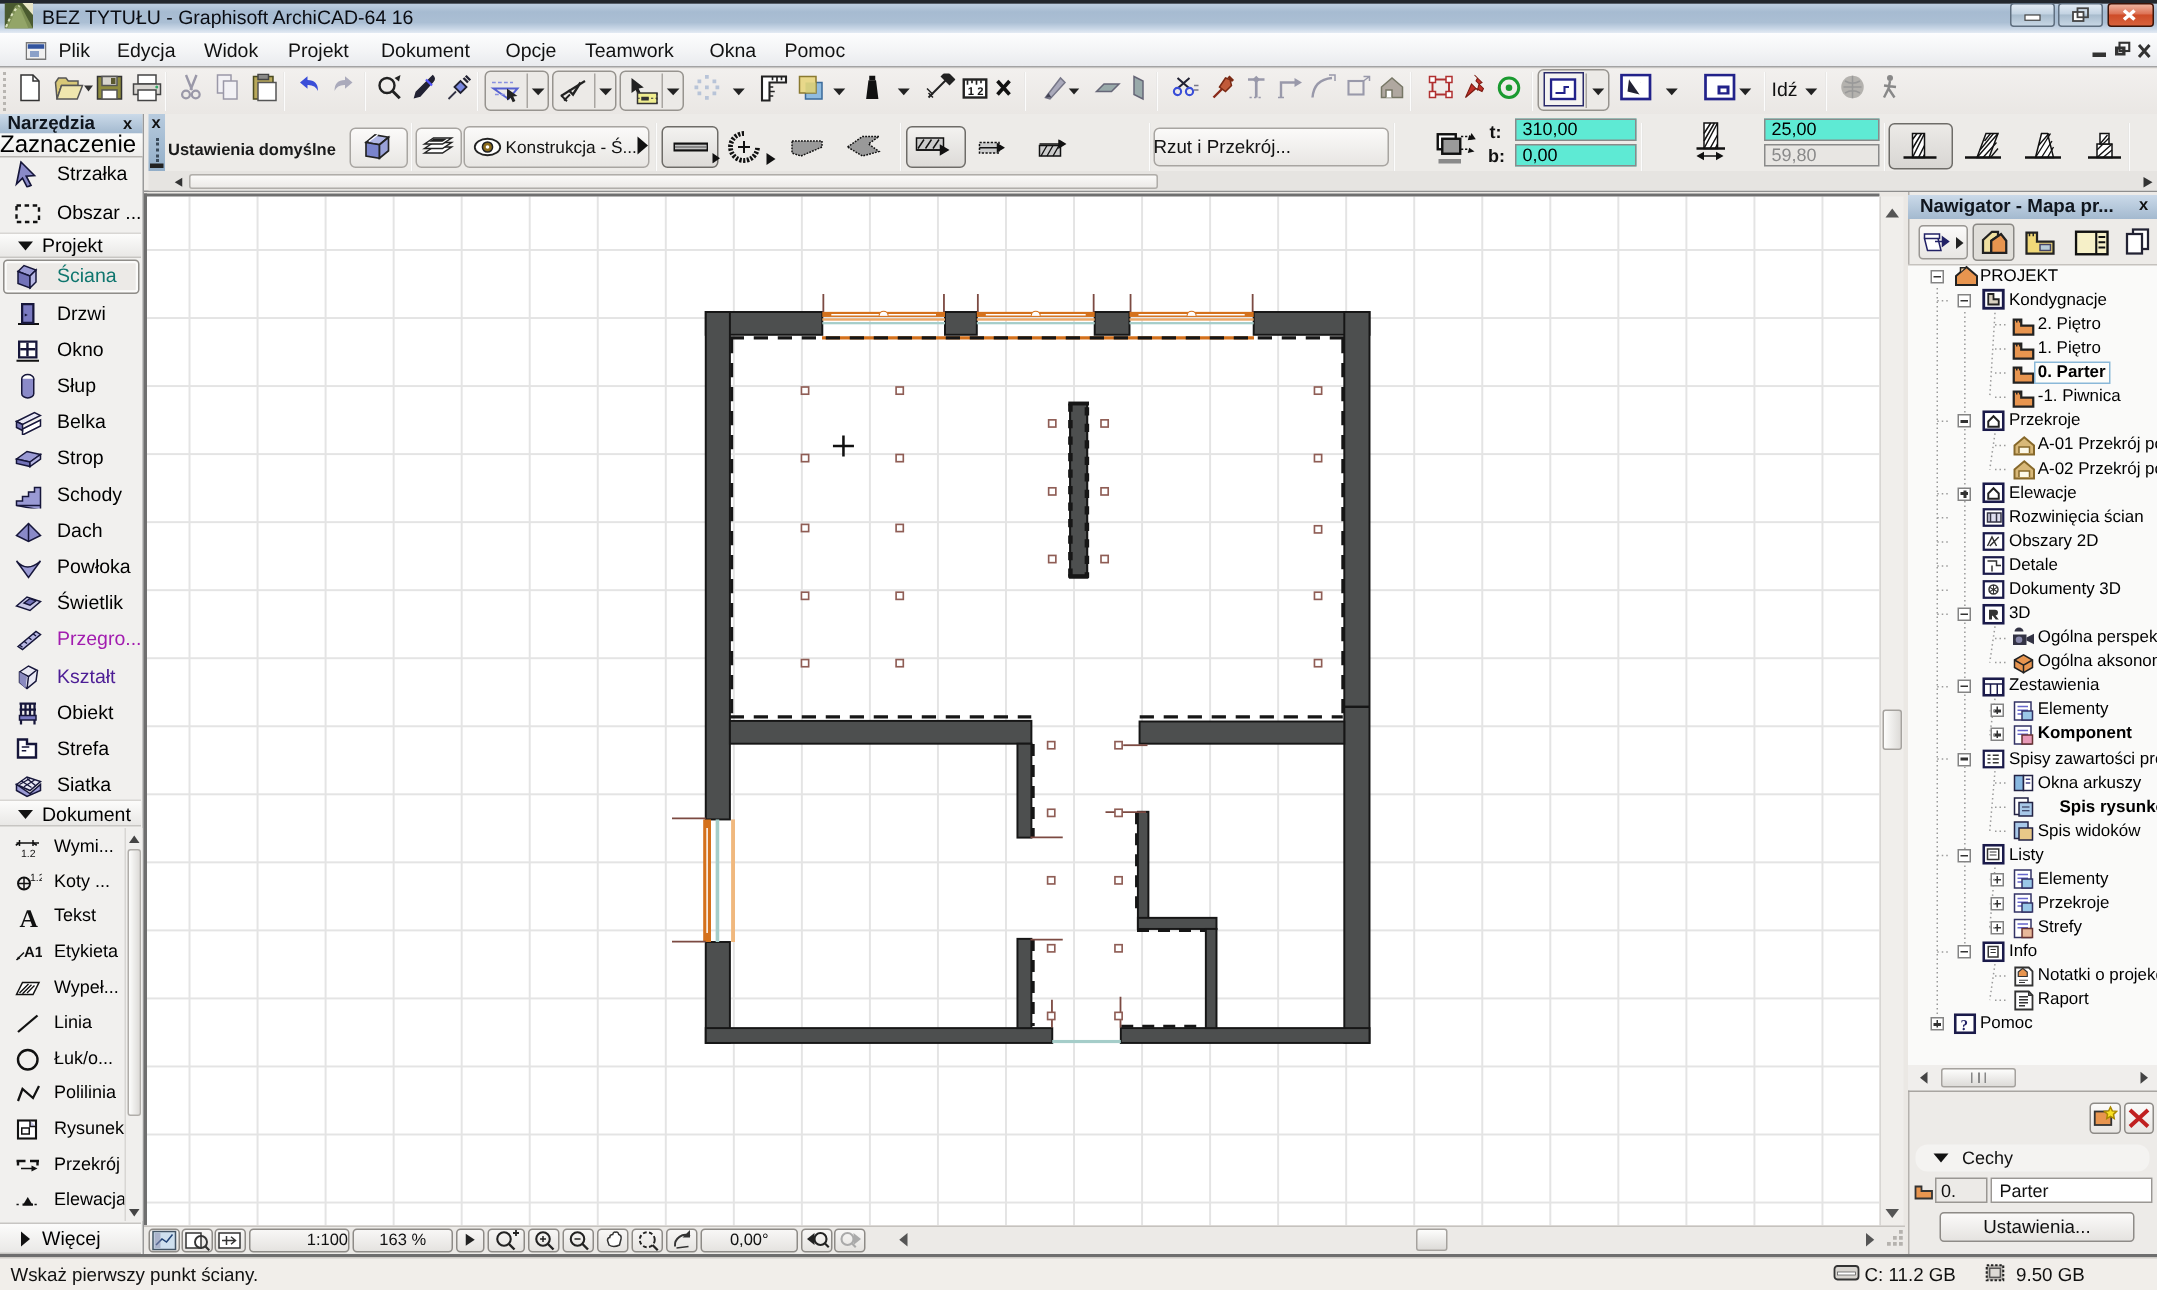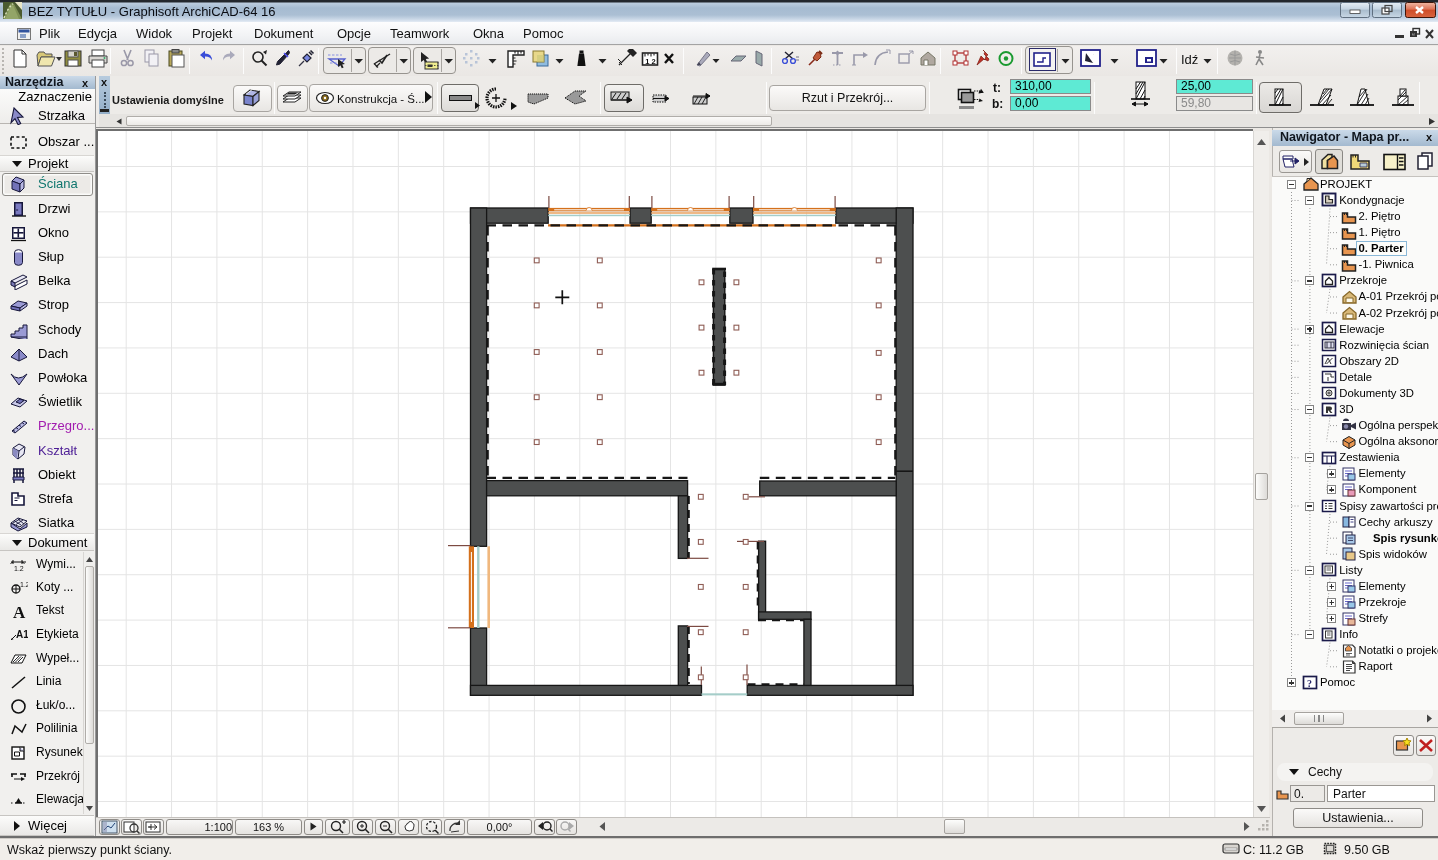--- a/index.html
+++ b/index.html
@@ -393,21 +393,21 @@
 <svg class="abs" style="left:652px;top:93px;" width="22" height="12">
     <rect x="1" y="2" width="13" height="7" fill="#ccc" stroke="#111" stroke-dasharray="1.5 1"></rect>
     <path d="M1 5.5 h16 M17 5.5 l-4 -2.5 v5z" stroke="#111" fill="#111"></path>
   </svg>
 <svg class="abs" style="left:692px;top:93px;" width="23" height="12">
     <rect x="1" y="4" width="14" height="7" fill="#ccc" stroke="#111"></rect>
     <path d="M2 11 l4 -7 M6 11 l4 -7 M10 11 l4 -7" stroke="#111" stroke-width="0.9"></path>
     <path d="M1 3 h17 M18 3 l-4 -2.5 v5z" stroke="#111" fill="#111"></path>
   </svg>
 <div class="abs" style="left:769px;top:85px;width:157px;height:26px;border:1.5px solid #a8a5a1;border-radius:4px;background:linear-gradient(180deg,#fbfaf9,#e8e6e3)"></div>
-<div class="abs" style="left:769px;top:91px;width:157px;text-align:center;font-size:12.5px;color:#111">Rzut i Przekrój...</div>
+<div class="abs" style="left:769px;top:91px;width:157px;font-size:12.5px;color:#111">Rzut i Przekrój...</div>
 <svg class="abs" style="left:956px;top:85px;" width="34" height="27">
     <rect x="2.5" y="4.5" width="12" height="10" fill="#fff" stroke="#111" stroke-width="1.6"></rect>
     <rect x="5.5" y="7.5" width="12" height="10" fill="#9a9a9a" stroke="#111" stroke-width="1.6"></rect>
     <rect x="3" y="21" width="15" height="3" fill="#8a8a8a"></rect>
     <path d="M18 6 h5 M18 14.5 h5" stroke="#111" stroke-dasharray="1.5 1.2"></path>
     <path d="M26.5 4.5 l-4 2.8 4 2.2z" fill="#111" transform="rotate(-35 24.5 6.5)"></path>
     <path d="M23 4.5 l4.5 1.6 -3.6 3z" fill="#111" opacity="0"></path>
     <path d="M22.5 13 l4.5 1.5 -3.5 3z" fill="#111" opacity="0"></path>
     <path d="M23.5 5 l3.5 2.5 -4.5 1z" fill="#111"></path>
     <path d="M23.5 13.5 l3.5 2.5 -4.5 1z" fill="#111"></path>
@@ -450,21 +450,21 @@
 <svg class="abs" style="left:115px;top:118px;" width="8" height="7">
     <path d="M6.5 0.5 l-5 3 5 3z" fill="#333"></path>
   </svg>
 <div class="abs" style="left:126px;top:115.5px;width:646px;height:10px;background:linear-gradient(180deg,#fbfaf9,#eceae7);border:1px solid #b0ada9;border-radius:2px"></div>
 <svg class="abs" style="left:1427px;top:117px;" width="10" height="10">
     <path d="M2 1 l6 3.5 -6 3.5z" fill="#333"></path>
   </svg>
 <div class="abs" id="toolbox"></div>
 <div class="abs paneltitle" style="left:0;top:76px;width:95px;height:13px;padding-left:5px;line-height:13px">Narzędzia</div>
 <div class="abs" style="left:82px;top:77px;font-size:11px;font-weight:bold;color:#111">x</div>
-<div class="abs" style="left:0;top:89px;width:95px;height:35px;background:linear-gradient(180deg,#fbfbfa,#eeedeb);border-bottom:1px solid #b8b5b1;font-size:13px;color:#000;text-align:right;padding-right:3px;line-height:16px">Zaznaczenie</div>
+<div class="abs" style="left:0;top:89px;width:95px;height:16px;background:linear-gradient(180deg,#fbfbfa,#eeedeb);border-bottom:1px solid #b8b5b1;font-size:16px;color:#000;padding-right:3px;line-height:16px">Zaznaczenie</div>
 <div class="abs tbhead" style="top:155px;height:17px;line-height:16px"><span style="position:absolute;left:12px;top:5px;width:0;height:0;border-left:5px solid transparent;border-right:5px solid transparent;border-top:6px solid #111"></span><span style="margin-left:28px">Projekt</span></div>
 <div class="abs tbhead" style="top:532.5px;height:18px;line-height:17px"><span style="position:absolute;left:12px;top:6px;width:0;height:0;border-left:5px solid transparent;border-right:5px solid transparent;border-top:6px solid #111"></span><span style="margin-left:28px">Dokument</span></div>
 <div class="abs" style="left:1.5px;top:172.5px;width:91px;height:23.5px;background:#eceae7;border:1px solid #8f8d89;border-radius:3px;box-shadow:inset 0 0 0 1.5px #fbfbfa"></div>
 <svg class="abs" style="left:9px;top:107.4px" width="19" height="18">
     <path d="M5 1 l9 9 -5.5 0.5 3.2 6 -2.6 1.2 -3.1 -6 -4 4z" fill="#8a8ac8" stroke="#16163a" stroke-width="1.1"></path>
   </svg>
 <div class="abs" style="left:38px;top:108.4px;font-size:13px;color:#000">Strzałka</div>
 <svg class="abs" style="left:9px;top:132.8px" width="19" height="18">
     <rect x="2" y="4" width="15" height="11" fill="none" stroke="#111" stroke-width="1.6" stroke-dasharray="3 2.4"></rect>
   </svg>
@@ -977,34 +977,34 @@
   </svg>
 <div class="abs navrow" style="left:1358.5px;top:467.3399999999999px;font-weight:normal">Elementy</div>
 <div class="abs" style="left:1327.0px;top:485.41999999999996px;width:9px;height:9px;background:#fff;border:1px solid #848484"></div>
 <div class="abs" style="left:1329.0px;top:489.21999999999997px;width:5px;height:1.4px;background:#333"></div>
 <div class="abs" style="left:1330.8px;top:487.41999999999996px;width:1.4px;height:5px;background:#333"></div>
 <svg class="abs" style="left:1341.0px;top:481.91999999999996px" width="17" height="16">
     <rect x="2" y="2" width="11" height="12" fill="#fff" stroke="#336"></rect>
     <path d="M4 5 h7 M4 7.5 h7" stroke="#66c"></path>
     <rect x="7" y="8" width="7" height="6" fill="#e89ab8" stroke="#633"></rect>
   </svg>
-<div class="abs navrow" style="left:1358.5px;top:483.41999999999996px;font-weight:normal">Komponent</div>
+<div class="abs navrow" style="left:1358.5px;top:483.41999999999996px;font-weight:bold">Komponent</div>
 <div class="abs" style="left:1305.4px;top:501.5px;width:9px;height:9px;background:#fff;border:1px solid #848484"></div>
 <div class="abs" style="left:1307.4px;top:505.3px;width:5px;height:1.4px;background:#333"></div>
 <svg class="abs" style="left:1320.9px;top:498.0px" width="17" height="16">
     <rect x="1.5" y="2.5" width="13" height="11" fill="#fff" stroke="#1a1a4a" stroke-width="1.5"></rect>
     <path d="M4 5.5 h2 M4 8 h2 M4 10.5 h2 M7.5 5.5 h4 M7.5 8 h4 M7.5 10.5 h4" stroke="#333"></path>
   </svg>
 <div class="abs navrow" style="left:1339.3px;top:499.5px;font-weight:normal">Spisy zawartości proj</div>
 <svg class="abs" style="left:1341.0px;top:514.0799999999999px" width="17" height="16">
     <rect x="2" y="3" width="6" height="10" fill="#88b8e0" stroke="#224"></rect>
     <rect x="8" y="3" width="6" height="10" fill="#fff" stroke="#224"></rect>
     <path d="M9.5 5.5 h3 M9.5 8 h3" stroke="#448"></path>
   </svg>
-<div class="abs navrow" style="left:1358.5px;top:515.5799999999999px;font-weight:normal">Cechy arkuszy</div>
+<div class="abs navrow" style="left:1358.5px;top:515.5799999999999px;font-weight:normal">Okna arkuszy</div>
 <svg class="abs" style="left:1341.0px;top:530.16px" width="17" height="16">
     <rect x="2" y="2" width="9" height="11" fill="#fff" stroke="#224"></rect>
     <rect x="5" y="5" width="9" height="9" fill="#a8c8e8" stroke="#224"></rect>
     <path d="M7 8 h5 M7 10.5 h5" stroke="#224" stroke-width="0.8"></path>
   </svg>
 <div class="abs navrow" style="left:1373px;top:531.66px;font-weight:bold">Spis rysunków</div>
 <svg class="abs" style="left:1341.0px;top:546.24px" width="17" height="16">
     <rect x="2" y="2" width="9" height="11" fill="#a8c8e8" stroke="#224"></rect>
     <rect x="5" y="6" width="9" height="8" fill="#e8c888" stroke="#224"></rect>
   </svg>

